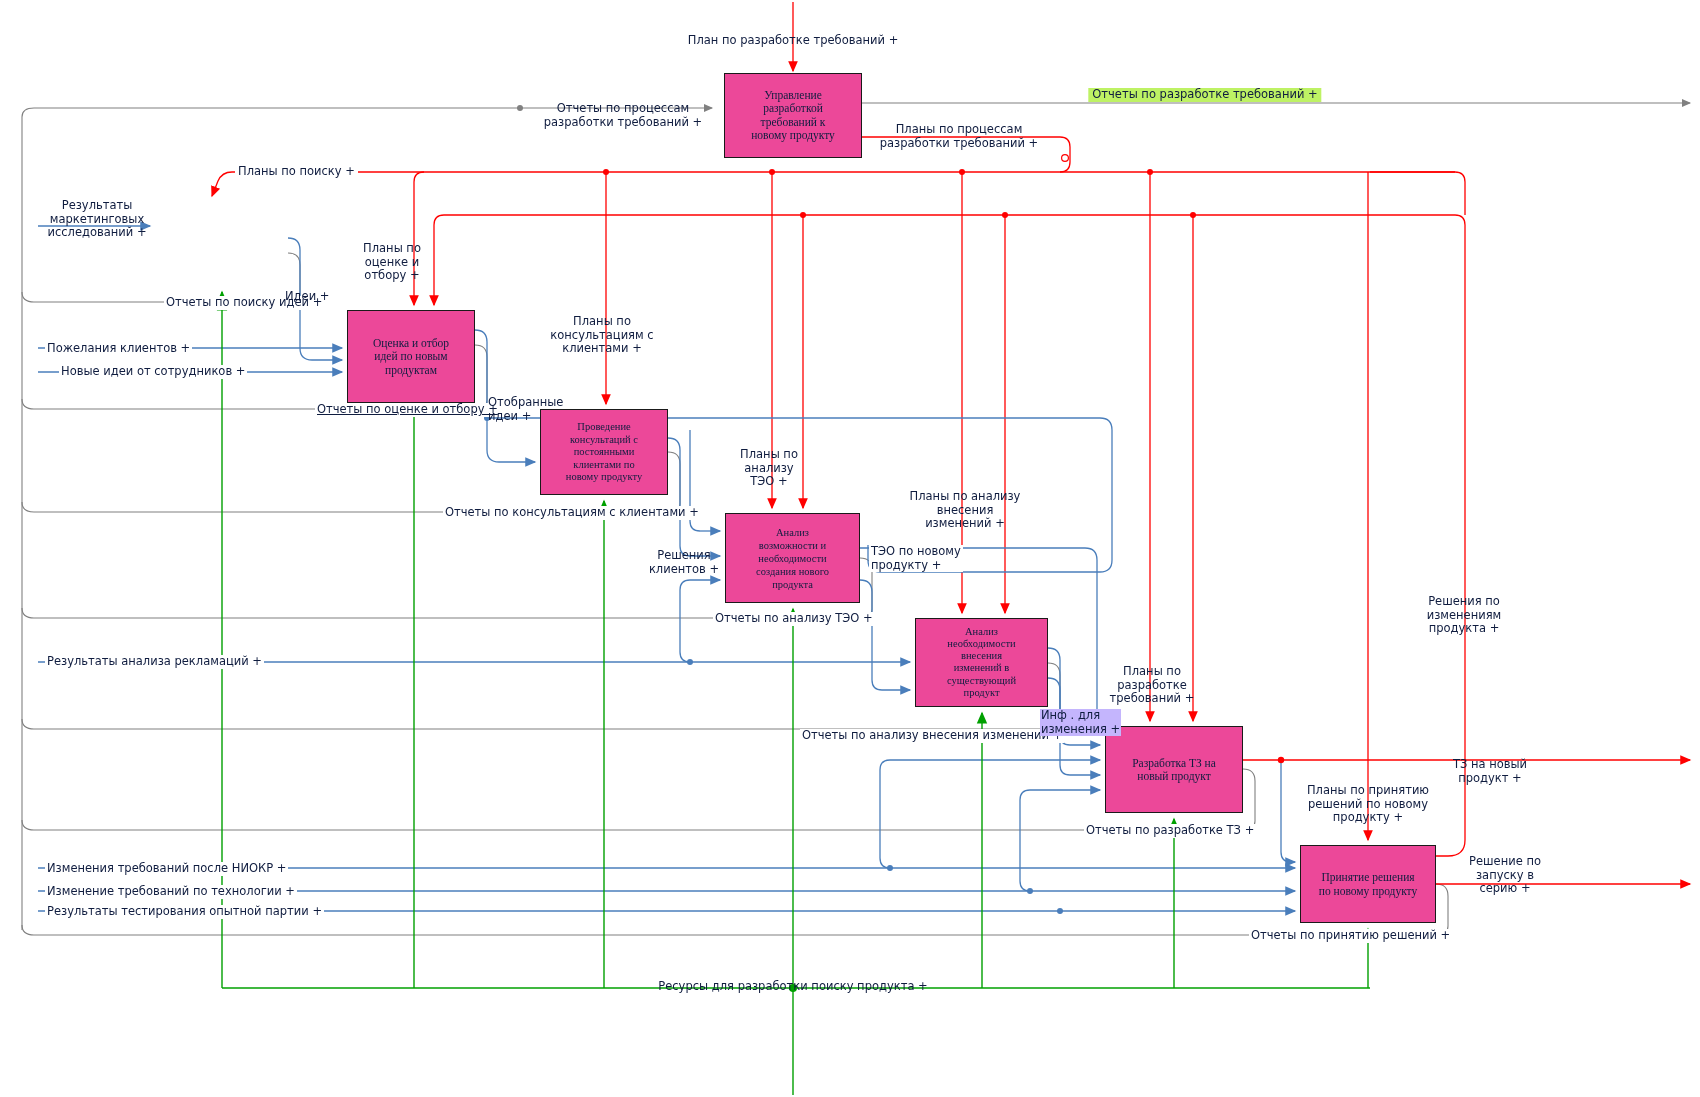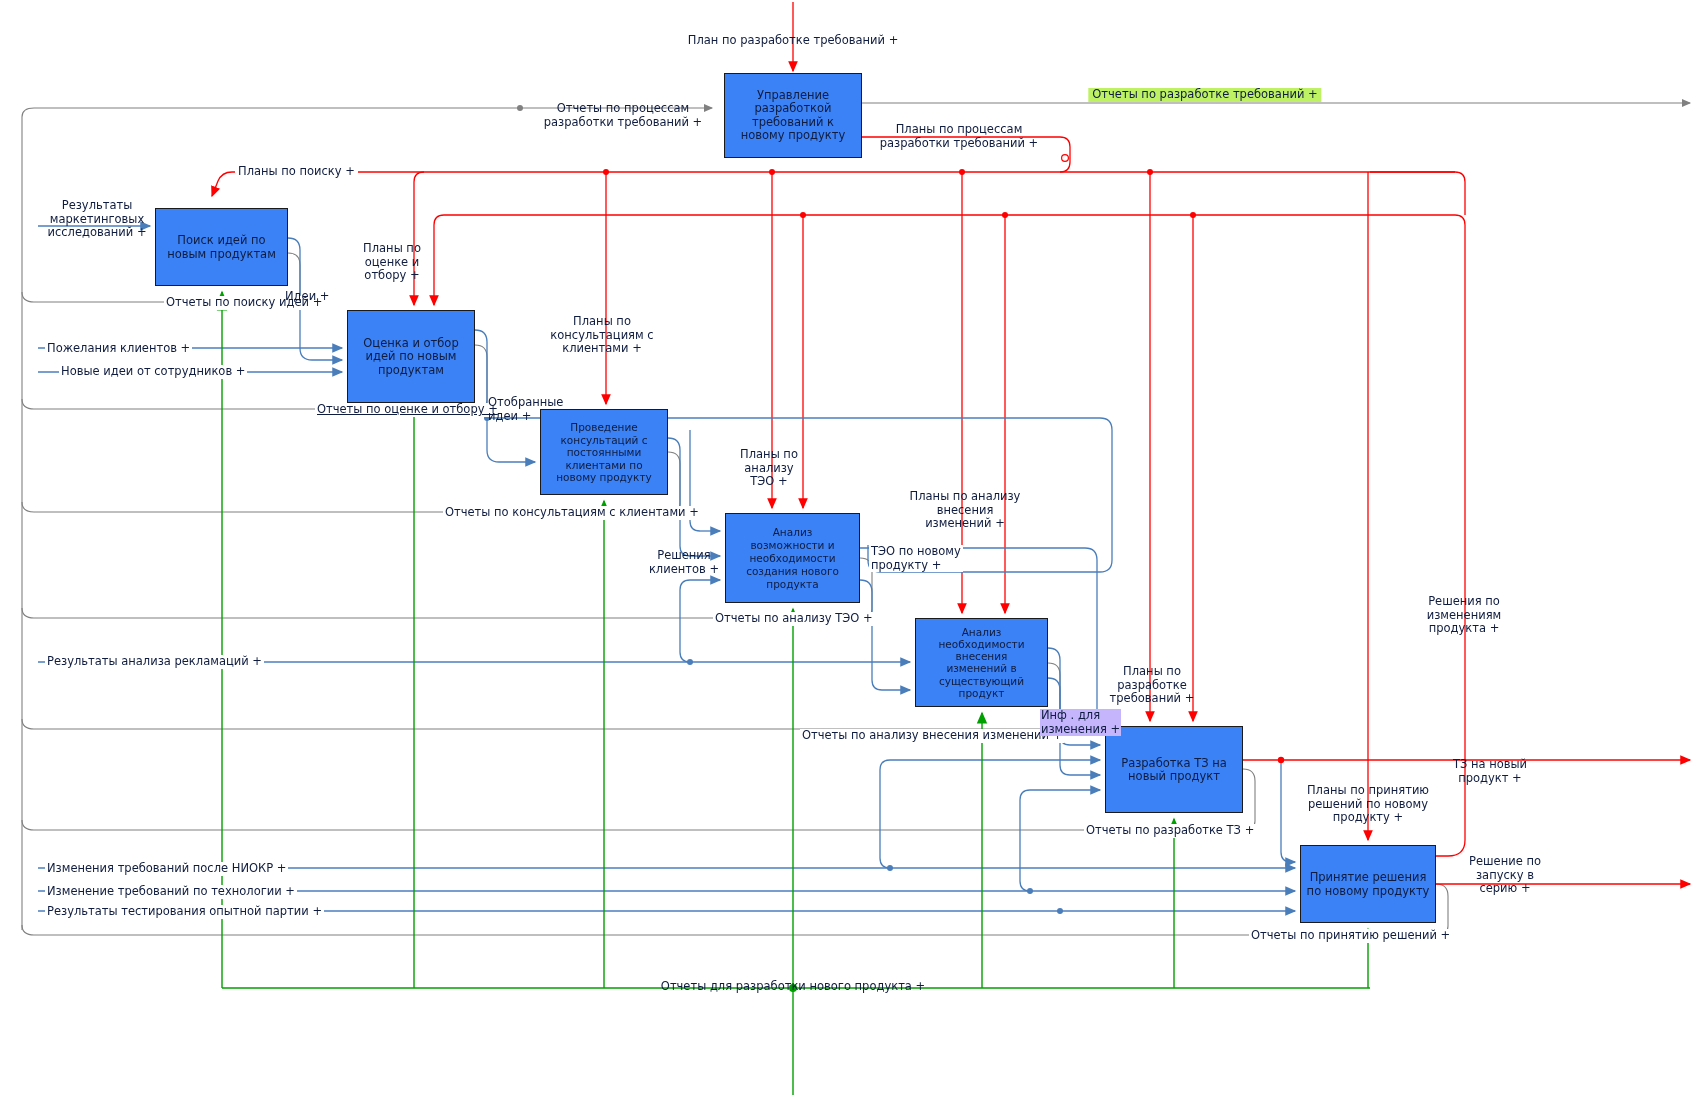--- a/index.html
+++ b/index.html
@@ -1,19 +1,19 @@
 <!DOCTYPE html>
 <html><head>
 <meta charset="utf-8">
 <style>
   html,body{margin:0;padding:0;background:#ffffff;}
   body{font-family:"DejaVu Sans","Liberation Sans",sans-serif;}
   #stage{position:relative;width:1700px;height:1097px;background:#ffffff;overflow:hidden;}
   #wires{position:absolute;left:0;top:0;width:1700px;height:1097px;}
-  .node{position:absolute;border:1.4px solid #1a1a1a;background:#3b82f6;box-sizing:border-box;}
+  .node{position:absolute;border:1.4px solid #1a1a1a;background:#ec4899;box-sizing:border-box;font-family:Liberation Serif, serif;}
   .node .nlabel{
     position:absolute;left:0;right:0;top:50%;transform:translateY(-50%);
     text-align:center;font-size:11.5px;line-height:13.5px;color:#0f1c3f;padding:0 3px;
   }
   .node .corner{position:absolute;left:0;top:0;width:15px;height:15px;overflow:hidden;pointer-events:none;}
   .node .corner:after{content:"";position:absolute;left:-1px;top:-1px;width:21px;height:21px;
      border-bottom:1.2px solid #3a3a3a;transform:rotate(45deg);transform-origin:0 0;}
   .lbl{position:absolute;font-size:11.5px;line-height:13.5px;color:#0f1c3f;white-space:pre;}
   .lbl.c{text-align:center;transform:translateX(-50%);}
   .lbl.l{text-align:left;}
@@ -178,24 +178,20 @@
       <path class="g" d="M1174,988 L1174,819" marker-end="url(#ar-green)"></path>
       <path class="g" d="M1368,988 L1368,929" marker-end="url(#ar-green)"></path>
     </g>
   </svg>
 
   <div class="node" style="left:724px;top:73px;width:138px;height:85px;">
     <span class="corner"></span>
     <span class="nlabel">Управление<br>разработкой<br>требований к<br>новому продукту</span>
   </div>
 
-  <div class="node" style="left:155px;top:208px;width:133px;height:78px;">
-    <span class="corner"></span>
-    <span class="nlabel">Поиск идей по<br>новым продуктам</span>
-  </div>
 
   <div class="node" style="left:347px;top:310px;width:128px;height:93px;">
     <span class="corner"></span>
     <span class="nlabel">Оценка и отбор<br>идей по новым<br>продуктам</span>
   </div>
 
   <div class="node" style="left:540px;top:409px;width:128px;height:86px;">
     <span class="corner"></span>
     <span class="nlabel" style="font-size:10.5px;line-height:12.5px;">Проведение<br>консультаций с<br>постоянными<br>клиентами по<br>новому продукту</span>
   </div>
@@ -246,15 +242,15 @@
   <div class="lbl l" style="left:800px;top:729px;background:#fff;padding:0 2px;">Отчеты по анализу внесения изменений +</div>
   <div class="lbl l" style="left:1040px;top:709px;background:#c4b5fd;padding:0 1px;">Инф . для<br>изменения +</div>
   <div class="lbl c" style="left:1490px;top:758px;">ТЗ на новый<br>продукт +</div>
   <div class="lbl c" style="left:1368px;top:784px;">Планы по принятию<br>решений по новому<br>продукту +</div>
   <div class="lbl l" style="left:1084px;top:824px;background:#fff;padding:0 2px;">Отчеты по разработке ТЗ +</div>
   <div class="lbl l" style="left:45px;top:862px;background:#fff;padding:0 2px;">Изменения требований после НИОКР +</div>
   <div class="lbl l" style="left:45px;top:885px;background:#fff;padding:0 2px;">Изменение требований по технологии +</div>
   <div class="lbl l" style="left:45px;top:905px;background:#fff;padding:0 2px;">Результаты тестирования опытной партии +</div>
   <div class="lbl c" style="left:1505px;top:855px;">Решение по<br>запуску в<br>серию +</div>
   <div class="lbl l" style="left:1249px;top:929px;background:#fff;padding:0 2px;">Отчеты по принятию решений +</div>
-  <div class="lbl c" style="left:793px;top:980px;">Отчеты для разработки нового продукта +</div>
+  <div class="lbl c" style="left:793px;top:980px;">Ресурсы для разработки поиску продукта +</div>
 
 </div>
 
 </body></html>

